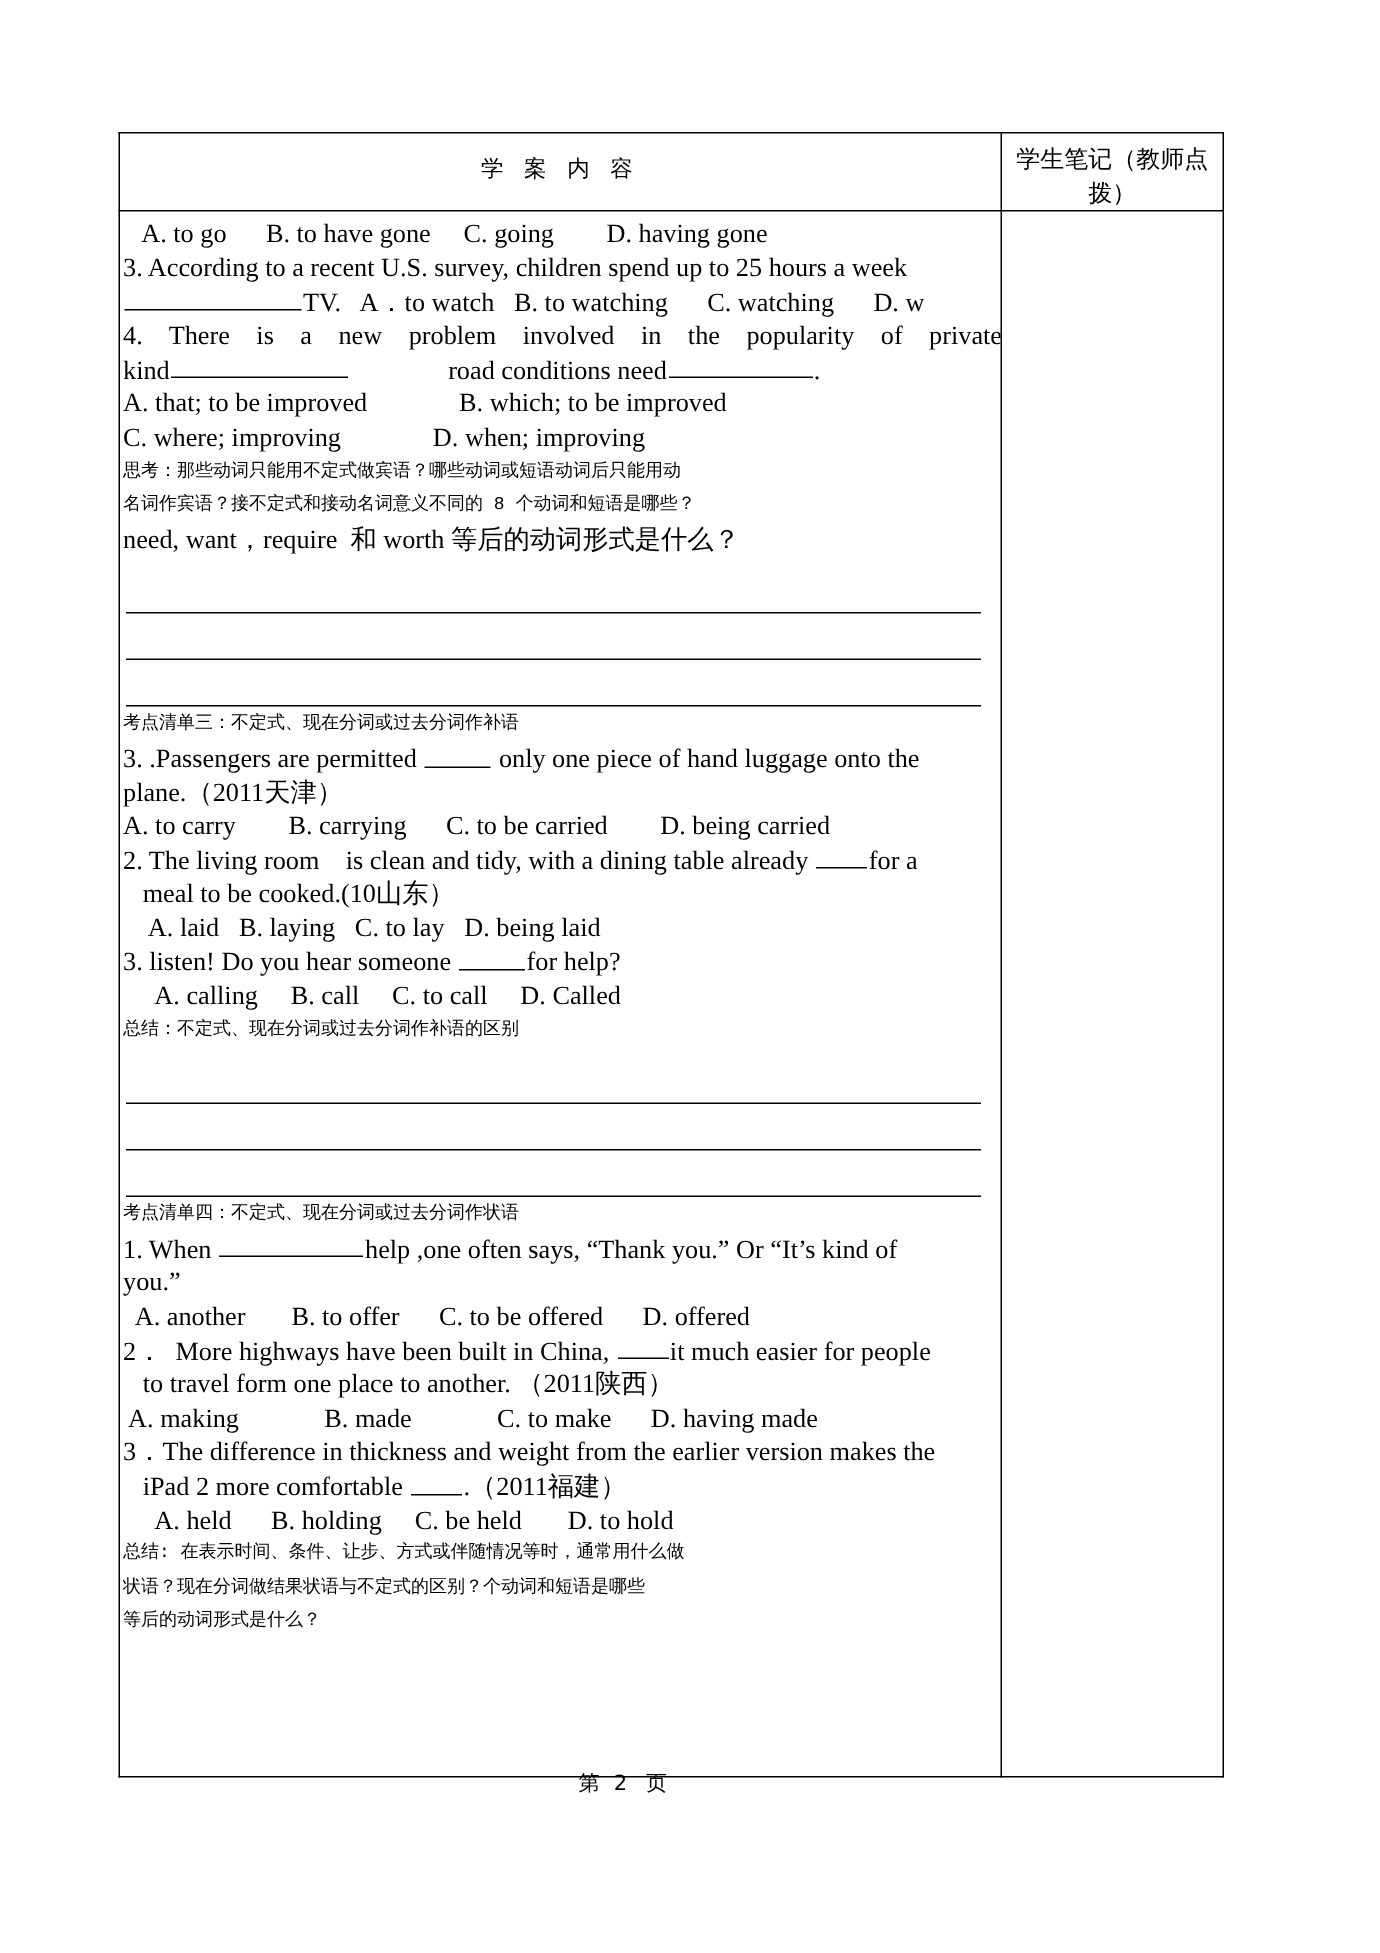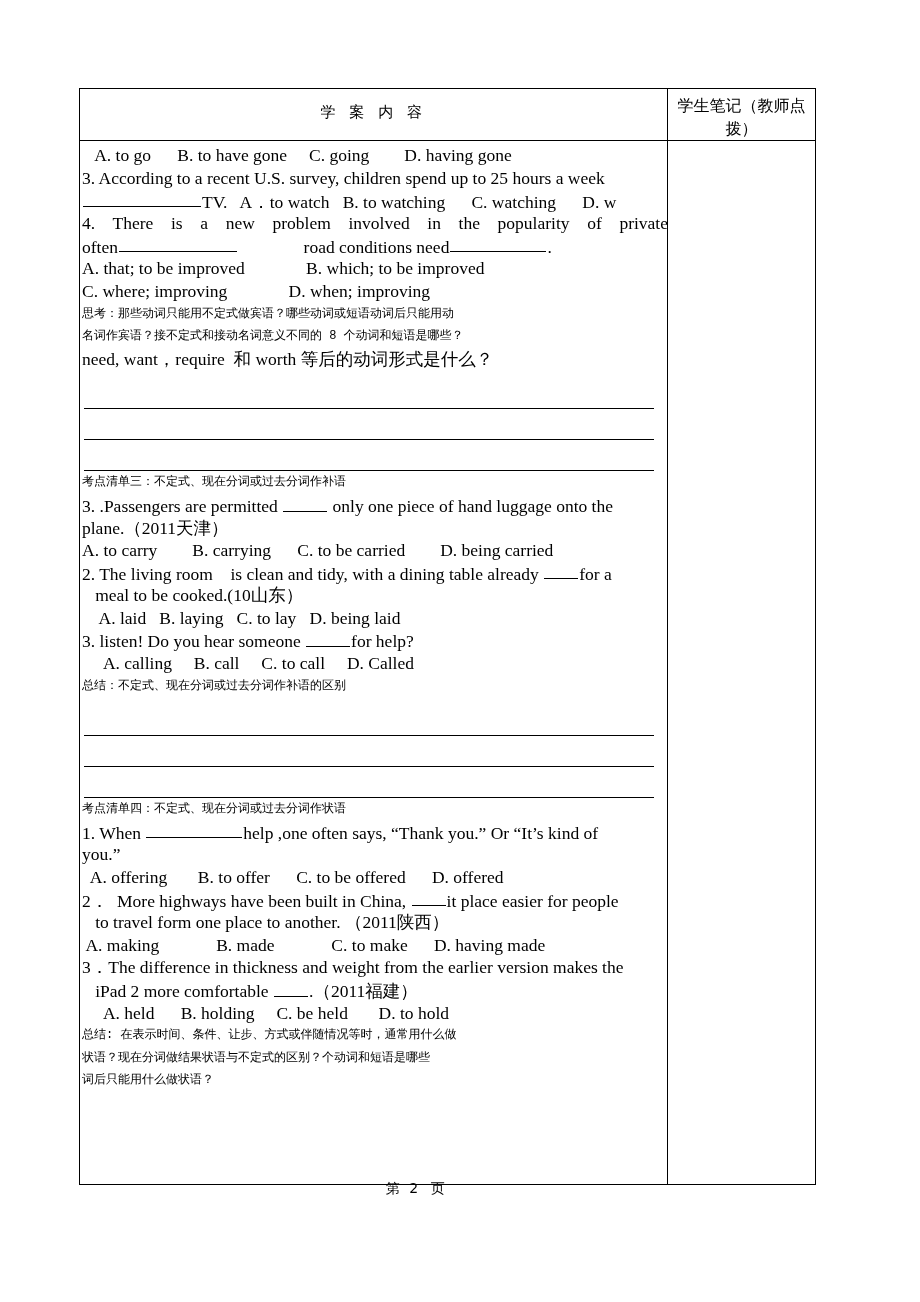--- a/index.html
+++ b/index.html
@@ -146,21 +146,21 @@
       <tr>
         <td class="body-content">
           <div class="content-inner">
 
             <div class="ln">   A. to go      B. to have gone     C. going        D. having gone</div>
 
             <div class="ln">3. According to a recent U.S. survey, children spend up to 25 hours a week</div>
             <div class="ln"><span class="blank b-xl"></span><span>TV.   A．to watch   B. to watching      C. watching      D. w</span></div>
 
             <div class="ln just" style="width:586px">4.  There  is  a  new  problem  involved  in  the  popularity  of  private</div>
-            <div class="ln"><span>often</span><span class="blank b-xl"></span>&nbsp;&nbsp;&nbsp;&nbsp;&nbsp;&nbsp;&nbsp;&nbsp;&nbsp;&nbsp;&nbsp;&nbsp;&nbsp;&nbsp;&nbsp;<span>road conditions need</span><span class="blank b-lg"></span><span>.</span></div>
+            <div class="ln"><span>kind</span><span class="blank b-xl"></span>&nbsp;&nbsp;&nbsp;&nbsp;&nbsp;&nbsp;&nbsp;&nbsp;&nbsp;&nbsp;&nbsp;&nbsp;&nbsp;&nbsp;&nbsp;<span>road conditions need</span><span class="blank b-lg"></span><span>.</span></div>
             <div class="ln">A. that; to be improved              B. which; to be improved</div>
             <div class="ln">C. where; improving              D. when; improving</div>
 
             <div class="ln cn">思考：那些动词只能用不定式做宾语？哪些动词或短语动词后只能用动</div>
             <div class="ln cn">名词作宾语？接不定式和接动名词意义不同的 8 个动词和短语是哪些？</div>
             <div class="ln mix">need, want，require  和 worth 等后的动词形式是什么？</div>
 
             <div class="gap-sm"></div>
             <div class="rule"></div>
             <div class="rule"></div>
@@ -178,30 +178,30 @@
             <div class="ln cn">总结：不定式、现在分词或过去分词作补语的区别</div>
 
             <div class="gap-sm"></div>
             <div class="rule"></div>
             <div class="rule"></div>
             <div class="rule"></div>
 
             <div class="ln cn">考点清单四：不定式、现在分词或过去分词作状语</div>
             <div class="ln"><span>1. When </span><span class="blank b-lg"></span><span>help ,one often says, “Thank you.” Or “It’s kind of</span></div>
             <div class="ln">you.”</div>
-            <div class="ln">  A. offering       B. to offer      C. to be offered      D. offered</div>
-            <div class="ln mix"><span>2．  More highways have been built in China, </span><span class="blank b-xs"></span><span>it place easier for people</span></div>
+            <div class="ln">  A. another       B. to offer      C. to be offered      D. offered</div>
+            <div class="ln mix"><span>2．  More highways have been built in China, </span><span class="blank b-xs"></span><span>it much easier for people</span></div>
             <div class="ln mix">   to travel form one place to another. （2011陕西）</div>
             <div class="ln"> A. making             B. made             C. to make      D. having made</div>
             <div class="ln mix">3．The difference in thickness and weight from the earlier version makes the</div>
             <div class="ln mix"><span>   iPad 2 more comfortable </span><span class="blank b-xs"></span><span>.（2011福建）</span></div>
             <div class="ln">     A. held      B. holding     C. be held       D. to hold</div>
             <div class="ln cn">总结: 在表示时间、条件、让步、方式或伴随情况等时，通常用什么做</div>
             <div class="ln cn">状语？现在分词做结果状语与不定式的区别？个动词和短语是哪些</div>
-            <div class="ln cn">词后只能用什么做状语？</div>
+            <div class="ln cn">等后的动词形式是什么？</div>
 
           </div>
         </td>
         <td class="body-notes"></td>
       </tr>
     </tbody>
   </table>
 
   <div class="footer">
     <span>第</span>

